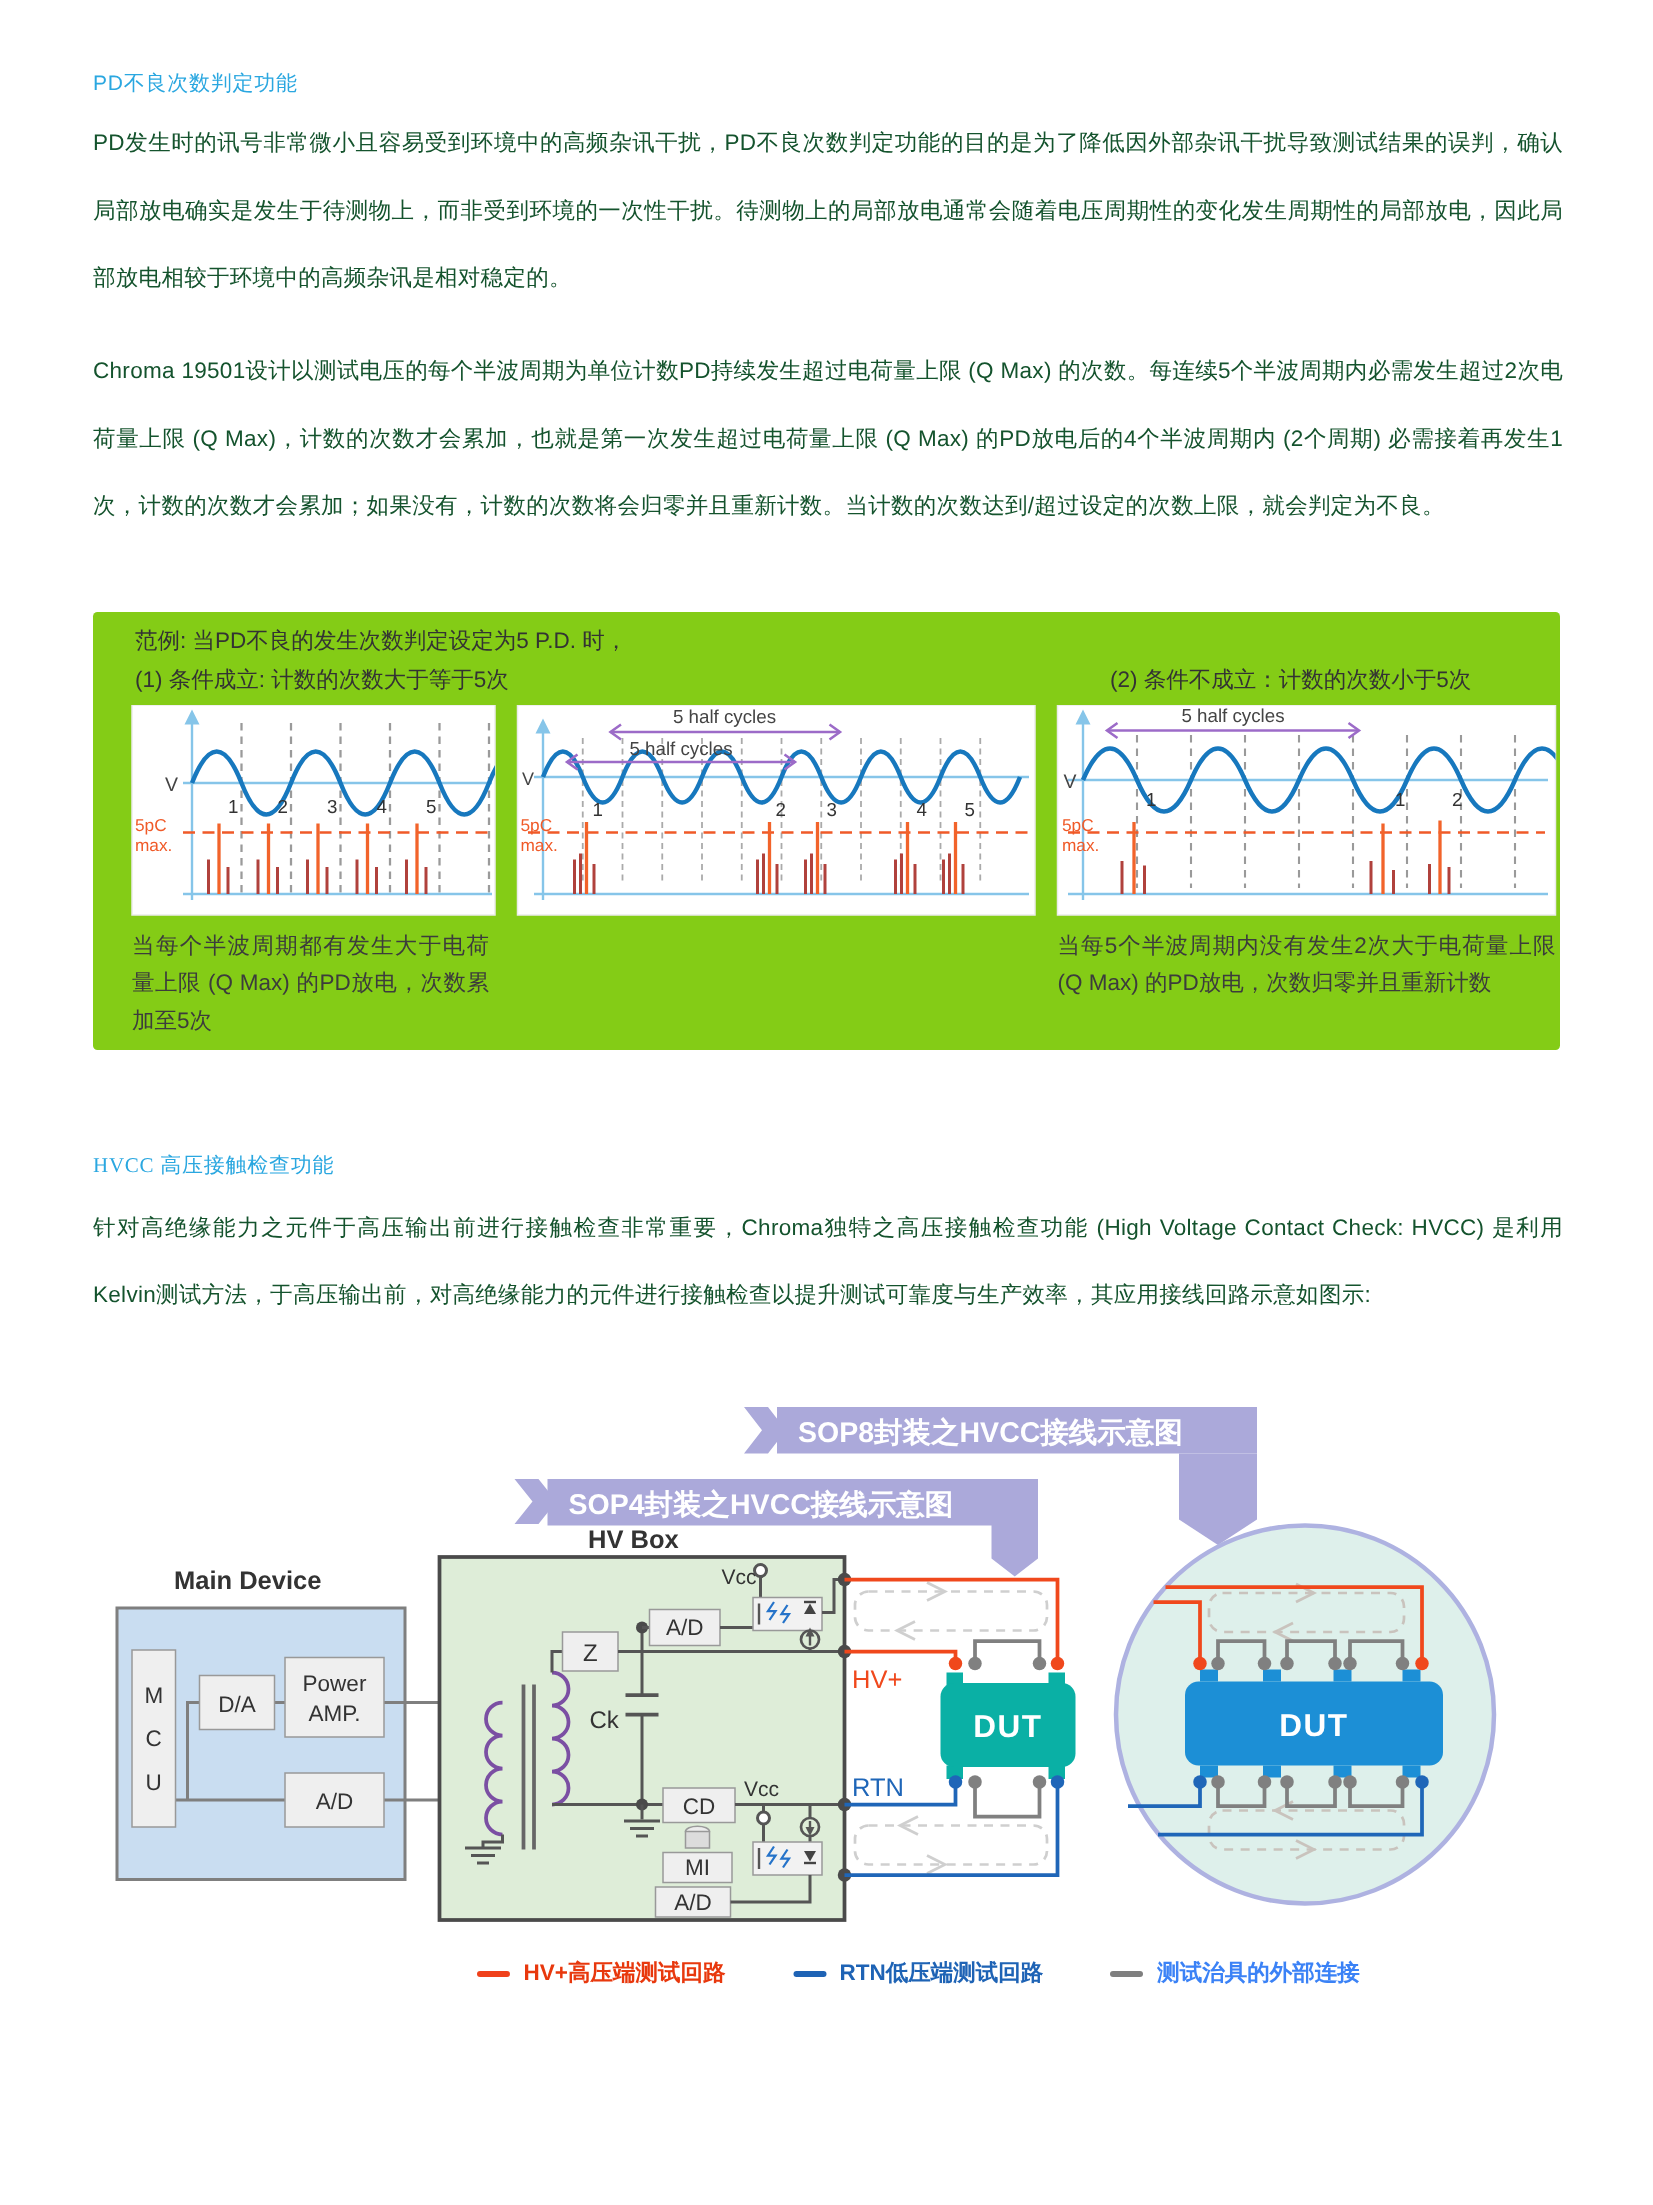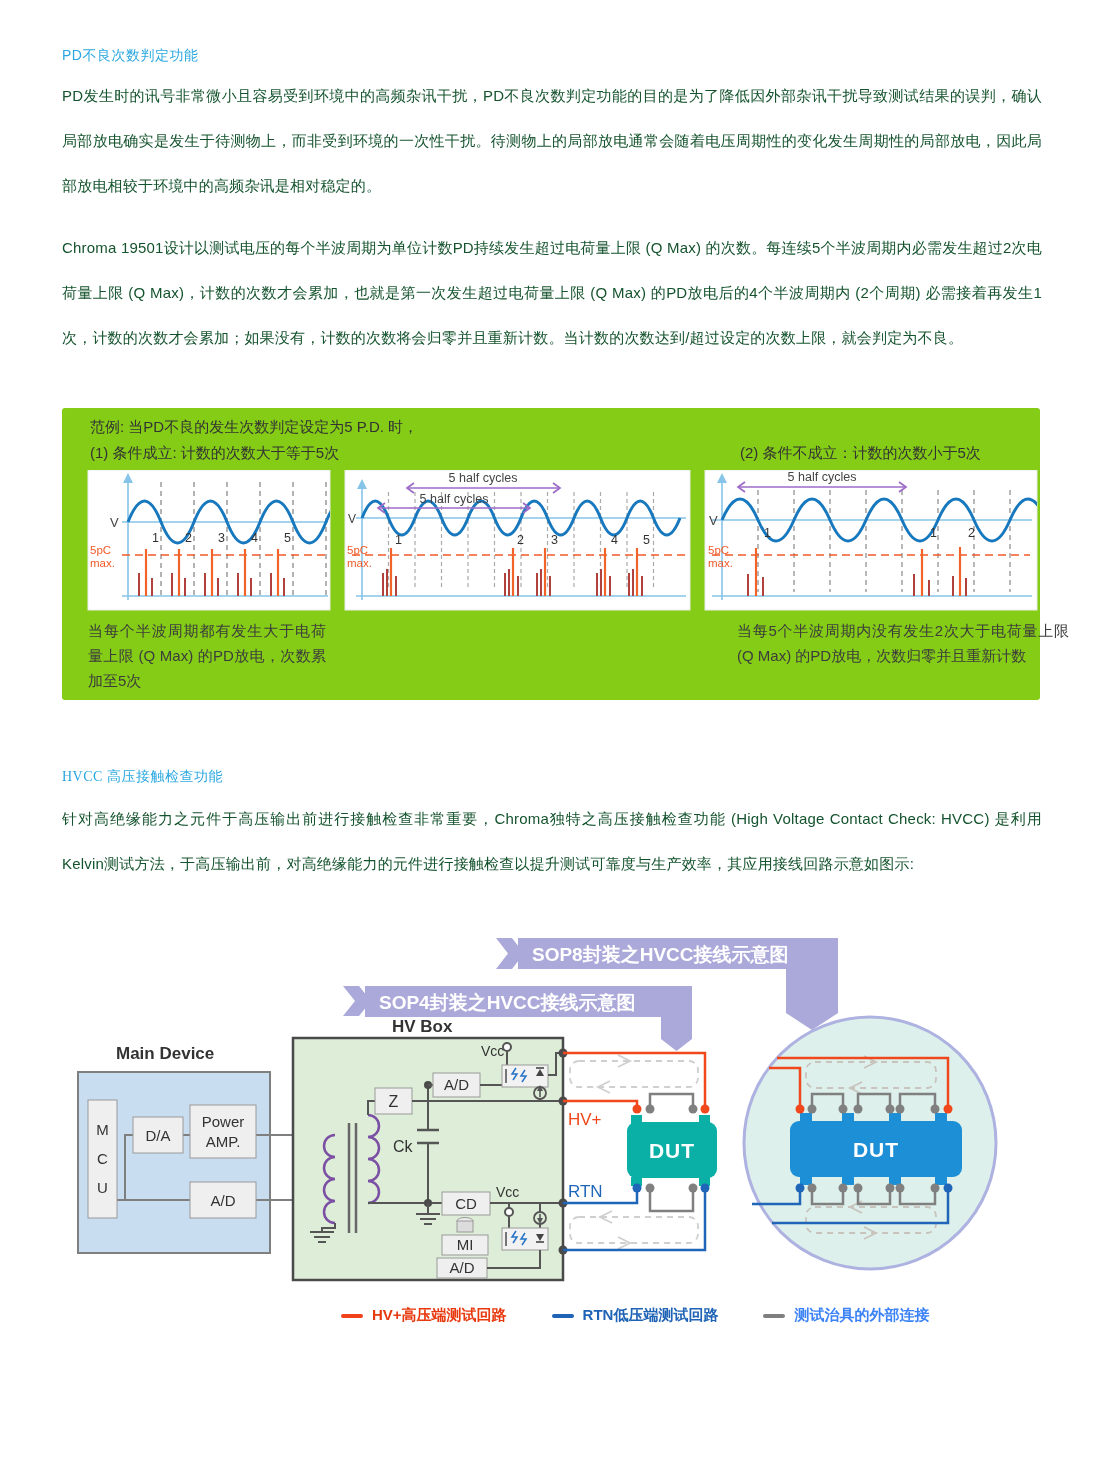--- a/index.html
+++ b/index.html
@@ -17,21 +17,21 @@
     text-align:justify;letter-spacing:.2px;
   }
   .example-box{
     left:62px;top:408px;width:978px;height:292px;background:#84cc16;border-radius:3px;
   }
   .ex-line{position:absolute;font-size:15px;color:#333;white-space:nowrap;}
   .caption{
     position:absolute;top:210px;font-size:15px;line-height:25px;color:#3c3c3c;text-align:justify;
   }
   .legend-row{
-    left:341px;top:1306px;display:flex;align-items:center;gap:45px;
+    left:318px;top:1306px;display:flex;align-items:center;gap:45px;
   }
   .legend-item{display:flex;align-items:center;gap:9px;font-size:15px;font-weight:600;white-space:nowrap;}
   .legend-dash{display:inline-block;width:22px;height:4px;border-radius:2px;}
   .lg-hv .legend-dash{background:#f0411b;} .lg-hv{color:#e8380d;}
   .lg-rtn .legend-dash{background:#1e63b5;} .lg-rtn{color:#1e63b5;}
   .lg-fix .legend-dash{background:#7f7f7f;} .lg-fix{color:#3b82f6;}
   svg text{font-family:"Liberation Sans","DejaVu Sans",sans-serif;}
 </style>
 </head>
 <body>
@@ -226,21 +226,21 @@
       </g>
       <g font-size="12.5" fill="#333">
         <text x="702" y="67">1</text>
         <text x="868" y="67">1</text>
         <text x="906" y="67">2</text>
       </g>
     </g>
   </svg>
 
   <div class="caption" style="left:26px;width:238px;">当每个半波周期都有发生大于电荷量上限 (Q Max) 的PD放电，次数累加至5次</div>
-  <div class="caption" style="left:643px;width:332px;margin-left:32px;">当每5个半波周期内没有发生2次大于电荷量上限 (Q Max) 的PD放电，次数归零并且重新计数</div>
+  <div class="caption" style="left:643px;width:332px;">当每5个半波周期内没有发生2次大于电荷量上限 (Q Max) 的PD放电，次数归零并且重新计数</div>
 </div>
 
 <div class="abs" style="left:62px;top:768px;font-family:Liberation Serif, serif;">
   <h2 class="sec-title">HVCC 高压接触检查功能</h2>
 </div>
 <p class="body-text abs" style="left:62px;top:796px;">针对高绝缘能力之元件于高压输出前进行接触检查非常重要，Chroma独特之高压接触检查功能 (High Voltage Contact Check: HVCC) 是利用Kelvin测试方法，于高压输出前，对高绝缘能力的元件进行接触检查以提升测试可靠度与生产效率，其应用接线回路示意如图示:</p>
 
 <svg class="abs" style="left:0;top:925px;" width="1102" height="425" viewBox="0 0 1102 425">
 
   <g>

